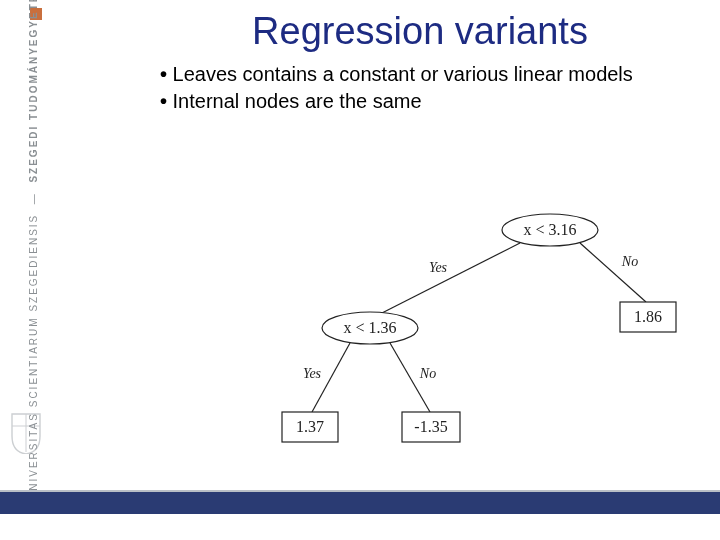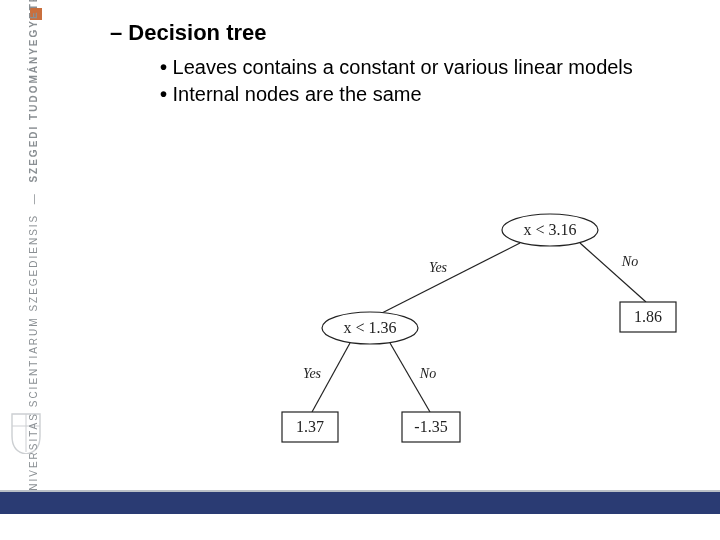--- a/index.html
+++ b/index.html
@@ -125,21 +125,21 @@
     <b><span>SZEGEDI TUDOMÁNYEGYETEM</span></b>
   </div>
   <svg class="crest" viewBox="0 0 32 42">
     <path d="M2 2 h28 v22 q0 16 -14 18 q-14 -2 -14 -18 Z" fill="none" stroke="#9aa0a6" stroke-width="1.4"></path>
     <line x1="16" y1="2" x2="16" y2="40" stroke="#9aa0a6" stroke-width="1"></line>
     <line x1="2" y1="14" x2="30" y2="14" stroke="#9aa0a6" stroke-width="1"></line>
   </svg>
 </div>
 
 <div class="content">
-  <div class="subhead">– Decision tree</div>
+  <div class="title">Regression variants</div>
   <ul class="bullets">
     <li>Leaves contains a constant or various linear models</li>
     <li>Internal nodes are the same</li>
   </ul>
 
   <svg class="tree" viewBox="0 0 430 260">
 
     <ellipse class="ellipse" cx="290" cy="20" rx="48" ry="16"></ellipse>
     <text class="tlabel" x="290" y="25" text-anchor="middle">x &lt; 3.16</text>
 

